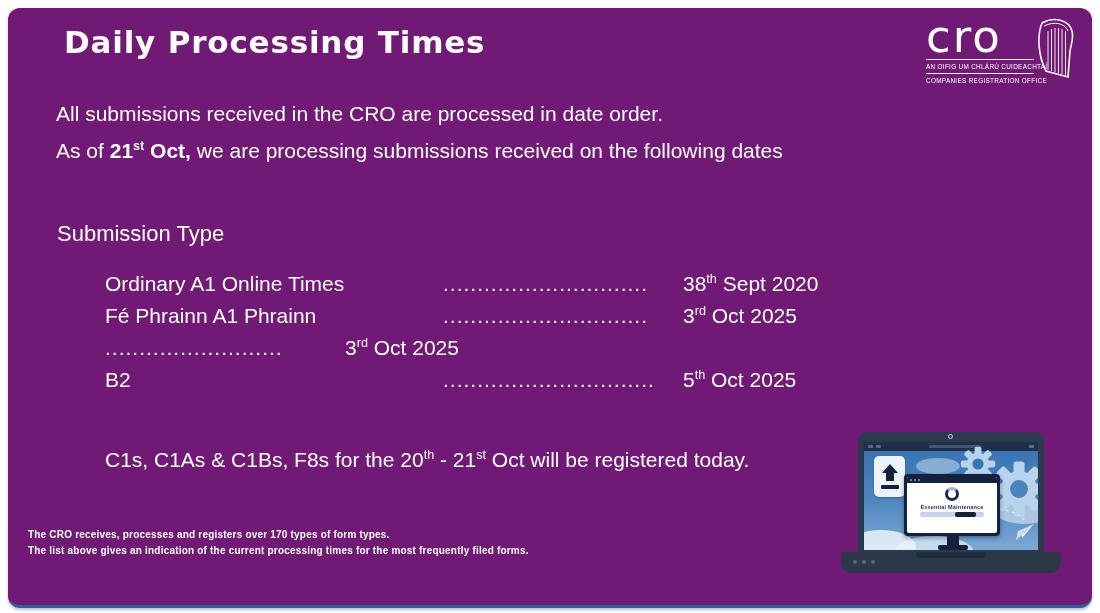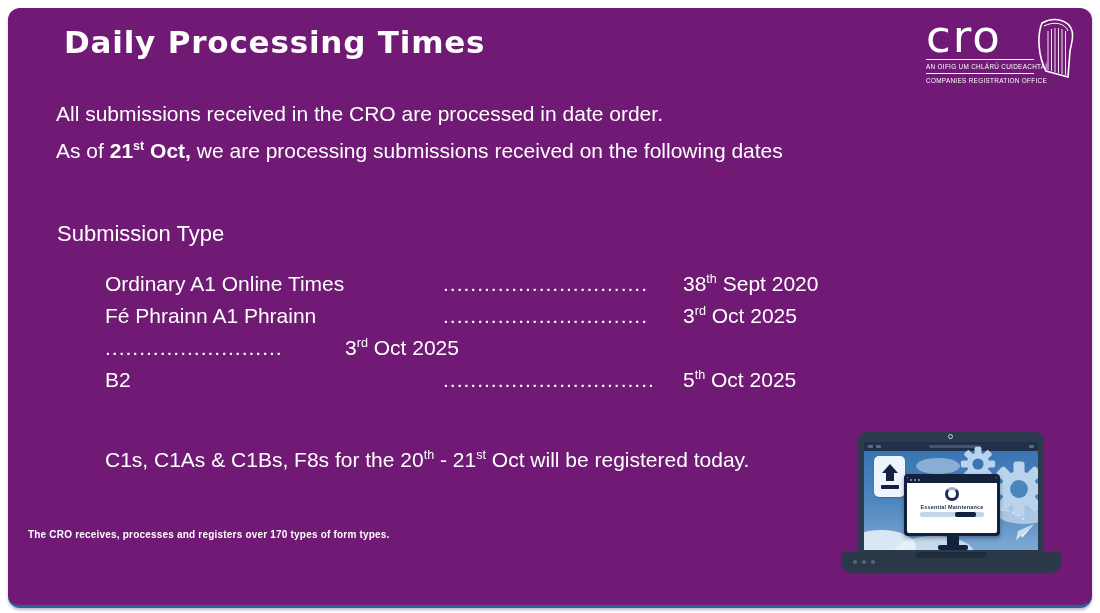--- a/index.html
+++ b/index.html
@@ -160,20 +160,21 @@
       <span class="c-label">B2</span>
       <span class="c-dots">...............................</span>
       <span class="c-date"><span>5</span><span class="sup">th</span><span> Oct 2025</span></span>
     </div>
   </div>
 
   <div class="note"><span>C1s, C1As &amp; C1Bs, F8s for the 20</span><span class="sup">th</span><span> - 21</span><span class="sup">st</span><span> Oct will be registered today.</span></div>
 
   <div class="footer">
     <div>The CRO receives, processes and registers over 170 types of form types.</div>
+    <div>The list above gives an indication of the current processing times for the most frequently filed forms.</div>
   </div>
 
   <div class="laptop">
     <div class="lt-screenframe">
       <div class="lt-camera"></div>
       <div class="lt-screen">
         <div class="cloud" style="left:-18px; bottom:-14px; width:70px; height:34px;"></div>
         <div class="cloud" style="left:30px; bottom:-20px; width:80px; height:34px; opacity:.8;"></div>
         <div class="cloud" style="right:-14px; bottom:26px; width:56px; height:24px; opacity:.65;"></div>
         <div class="cloud" style="left:52px; top:16px; width:44px; height:16px; opacity:.5;"></div>

